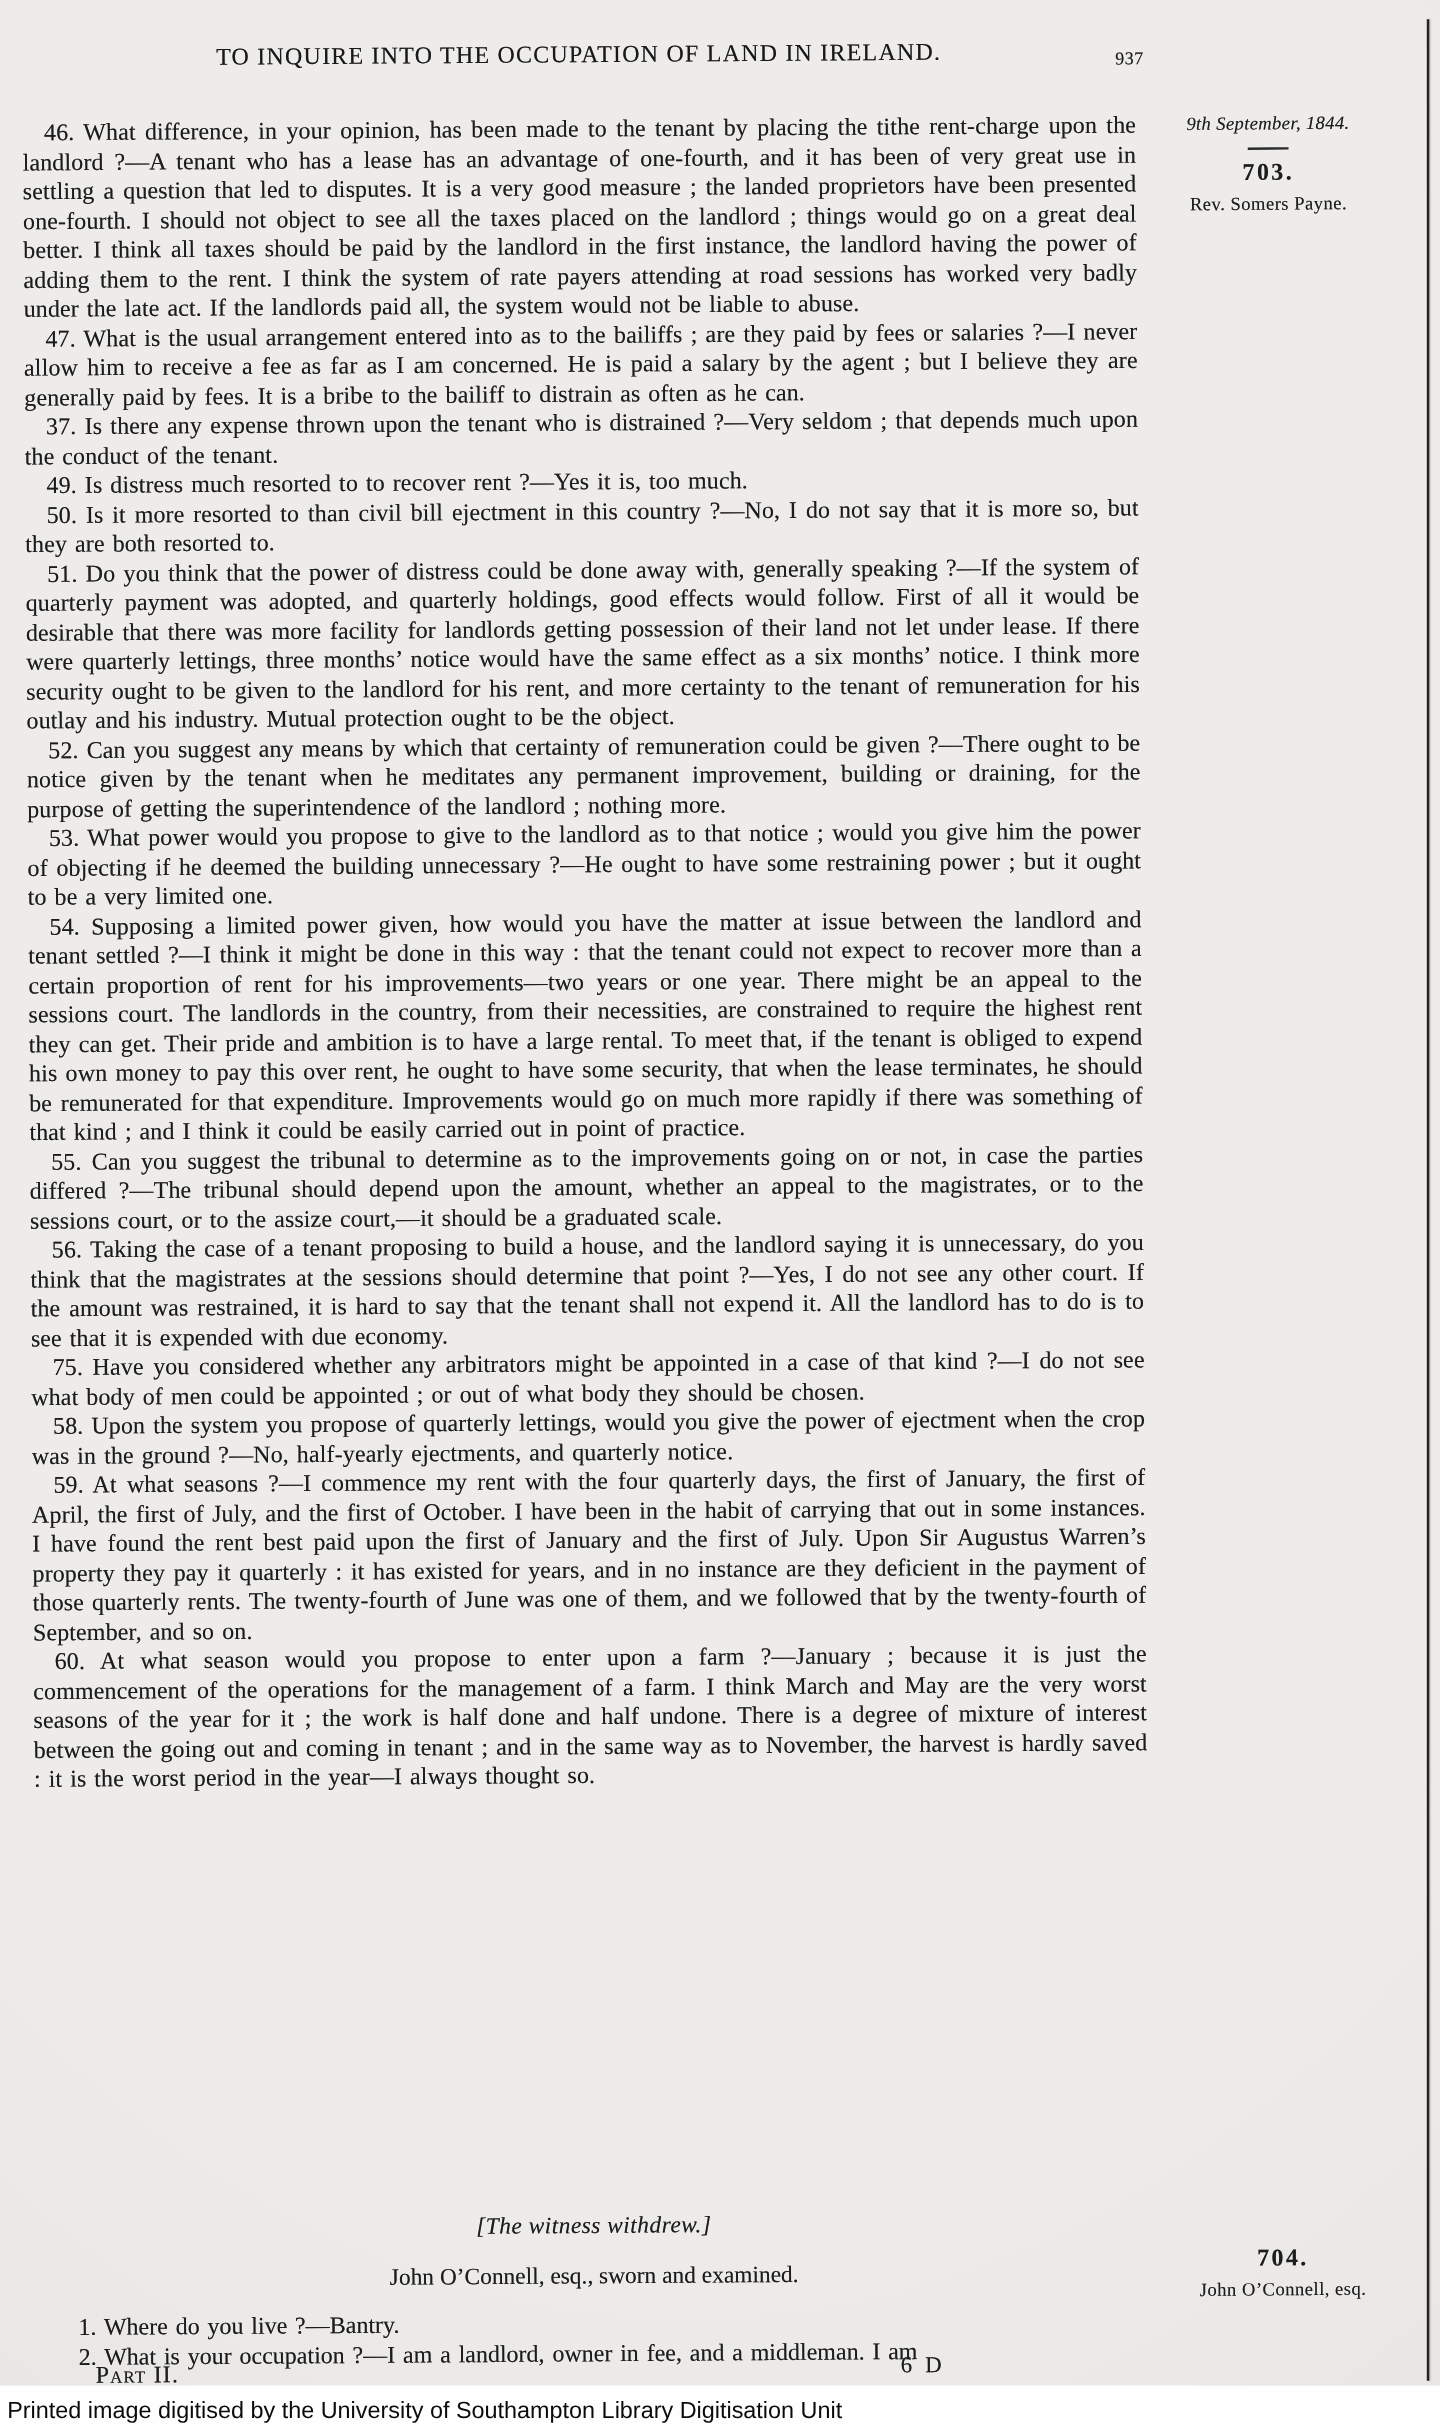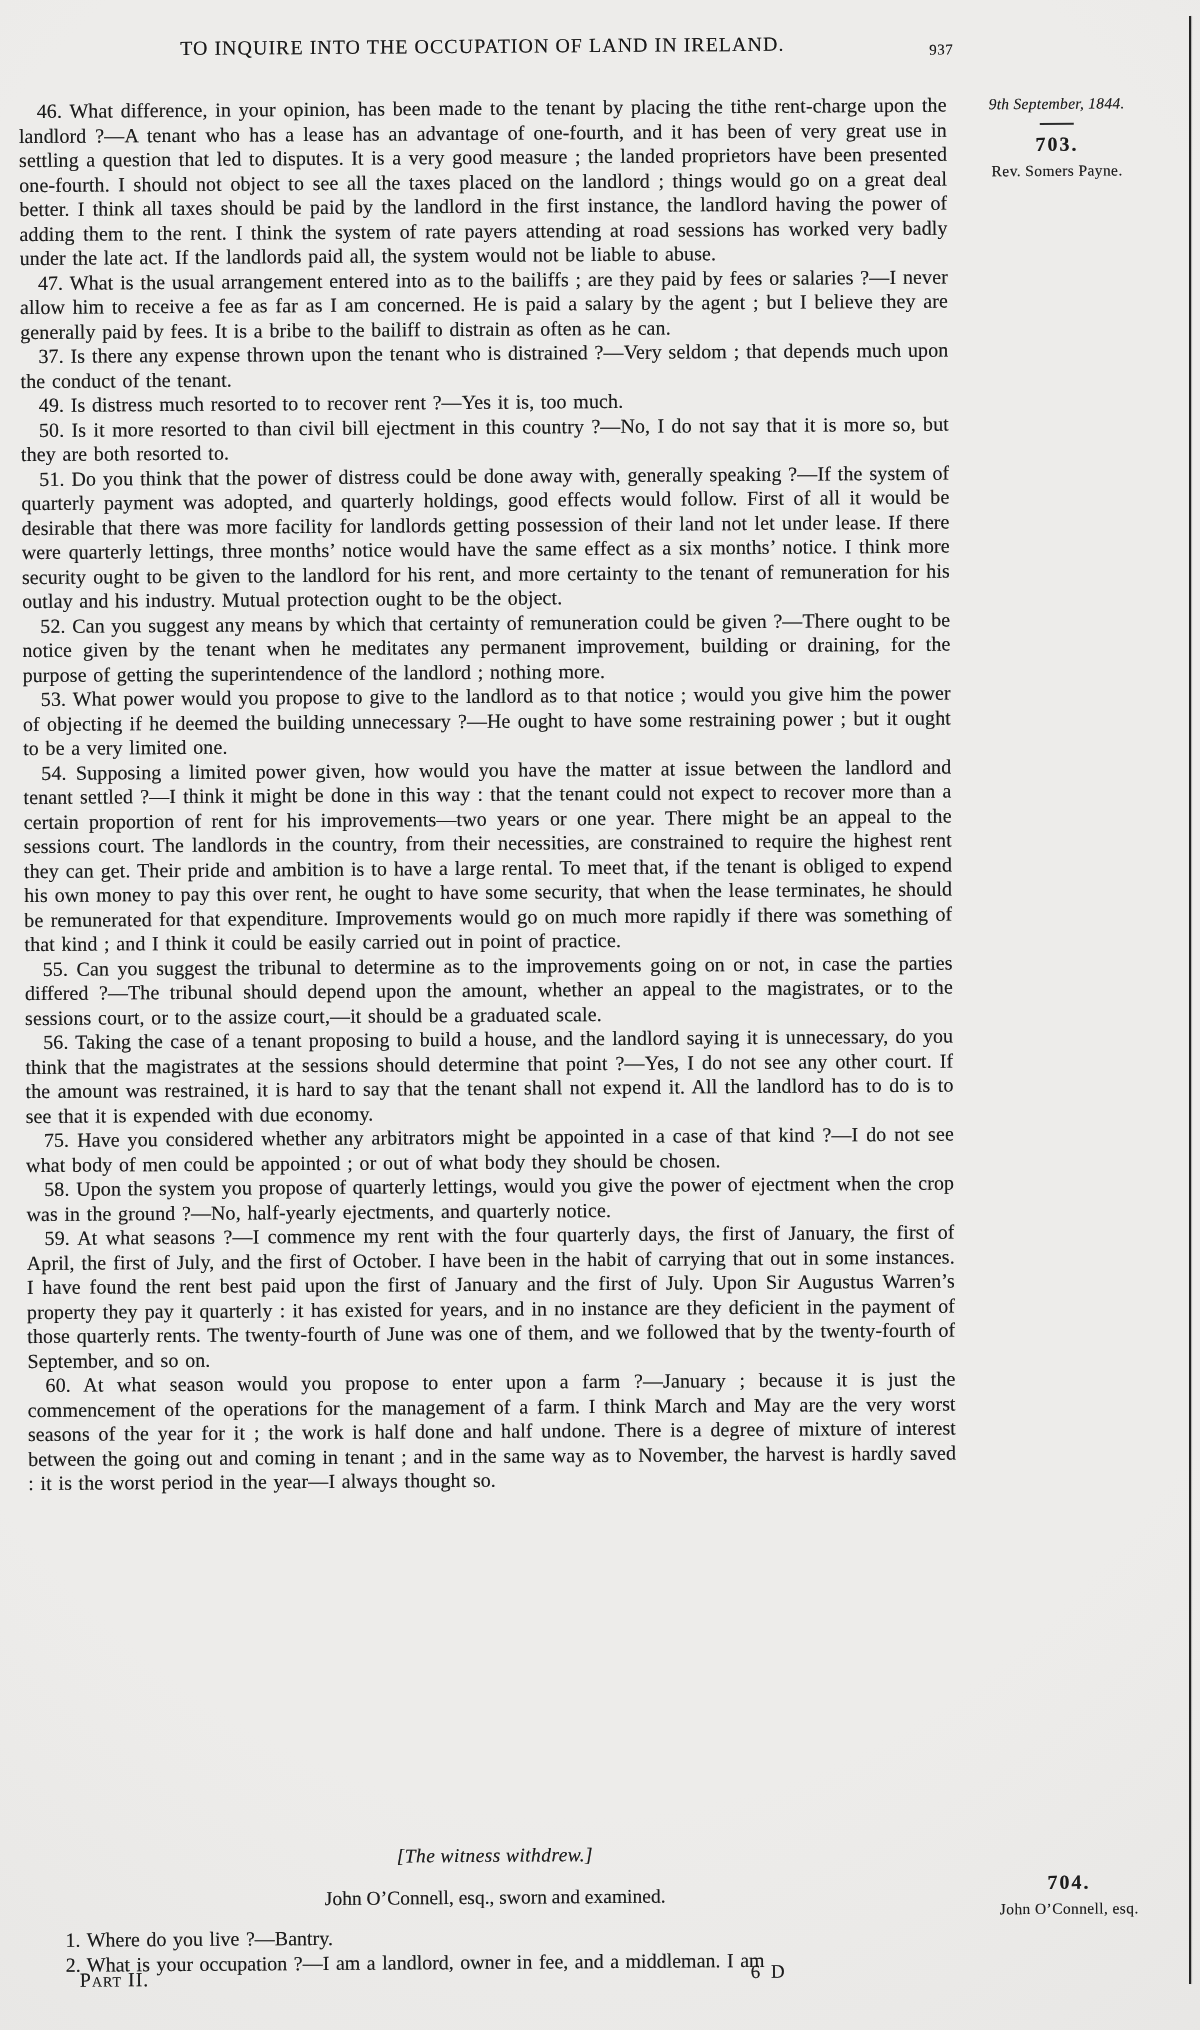--- a/index.html
+++ b/index.html
@@ -125,13 +125,16 @@
 
     <div class="margin-col2">
       <div class="m-no">704.</div>
       <div class="m-name">John O’Connell, esq.</div>
     </div>
 
   </div>
 
   <div class="scan-line"></div>
 
+  <div class="digi-bar">
+    <span>Printed image digitised by the University of Southampton Library Digitisation Unit</span>
+  </div>
 </div>
 
 </body></html>

